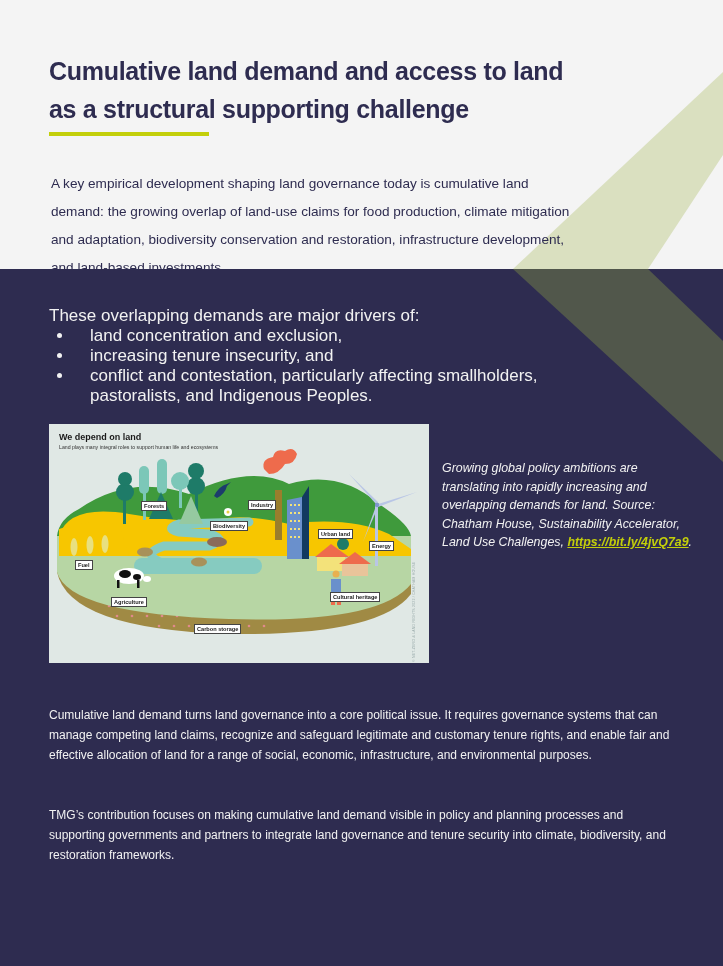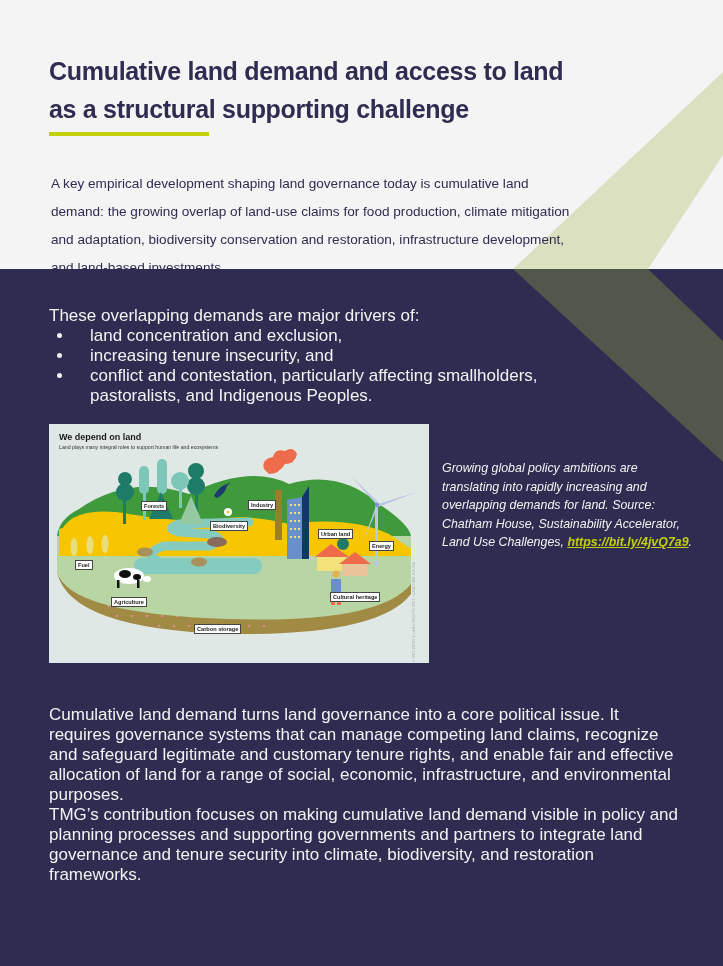--- a/index.html
+++ b/index.html
@@ -60,21 +60,21 @@
     letter-spacing: 0.2px;
   }
   .caption {
     position: absolute; left: 442px; top: 190px; width: 250px;
     color: #f2f2f2; font-size: 12.4px; line-height: 18.5px; font-style: italic;
   }
   .caption p { margin: 0; }
   .caption a { color: #c3cf0a; font-weight: bold; text-decoration: underline; margin-top: 48px; }
   .para {
     position: absolute; left: 49px; width: 630px; margin: 0;
-    color: #f2f2f2; font-size: 17px; line-height: 20px;
+    color: #f2f2f2; font-size: 12px; line-height: 20px;
   }
 </style>
 </head>
 <body>
 
 <section class="top">
   <svg class="deco" width="723" height="269">
     <polygon points="513,269 723,72 723,155 648,269" fill="#dae0c0"></polygon>
   </svg>
   <h1 class="title">

